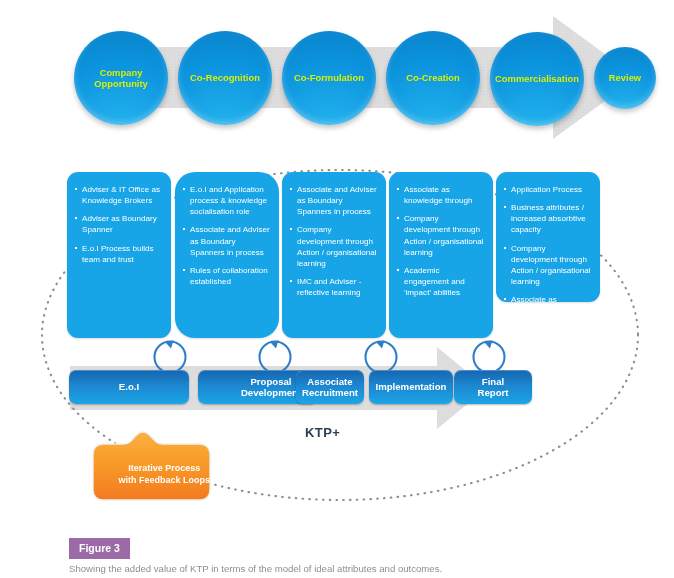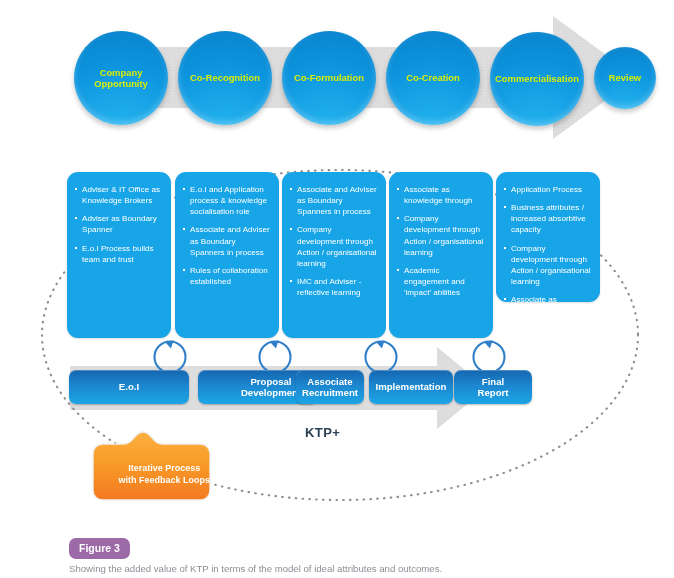--- a/index.html
+++ b/index.html
@@ -53,21 +53,21 @@
   
   .callout{
     position:absolute;color:#ffffff;font-size:9px;font-weight:bold;
     line-height:1.35;text-align:center;display:flex;align-items:center;
     justify-content:flex-end;
   }
 
   
   .figtag{
     position:absolute;background:#9d6aa8;color:#ffffff;
-    font-size:10.5px;font-weight:bold;padding:4px 10px 5px 10px;border-radius:7px;
+    font-size:10.5px;font-weight:bold;padding:4px 10px 5px 10px;border-radius:0;
   }
   .figcap{
     position:absolute;color:#8a8f96;font-size:9.6px;
   }
 </style>
 </head>
 <body>
 
 <div class="stage">
 
@@ -135,21 +135,21 @@
   </div>
 
   <div class="card" style="left:67px;top:172px;width:104px;height:166px;">
     <ul>
       <li>Adviser &amp; IT Office as Knowledge Brokers</li>
       <li>Adviser as Boundary Spanner</li>
       <li>E.o.I Process builds team and trust</li>
     </ul>
   </div>
 
-  <div class="card" style="left:175px;top:172px;width:104px;height:166px;">
+  <div class="card" style="left:175px;top:172px;width:104px;height:166px;border-radius:20px;">
     <ul>
       <li>E.o.I and Application process &amp; knowledge socialisation role</li>
       <li>Associate and Adviser as Boundary Spanners in process</li>
       <li>Rules of collaboration established</li>
     </ul>
   </div>
 
   <div class="card" style="left:282px;top:172px;width:104px;height:166px;">
     <ul>
       <li>Associate and Adviser as Boundary Spanners in process</li>

